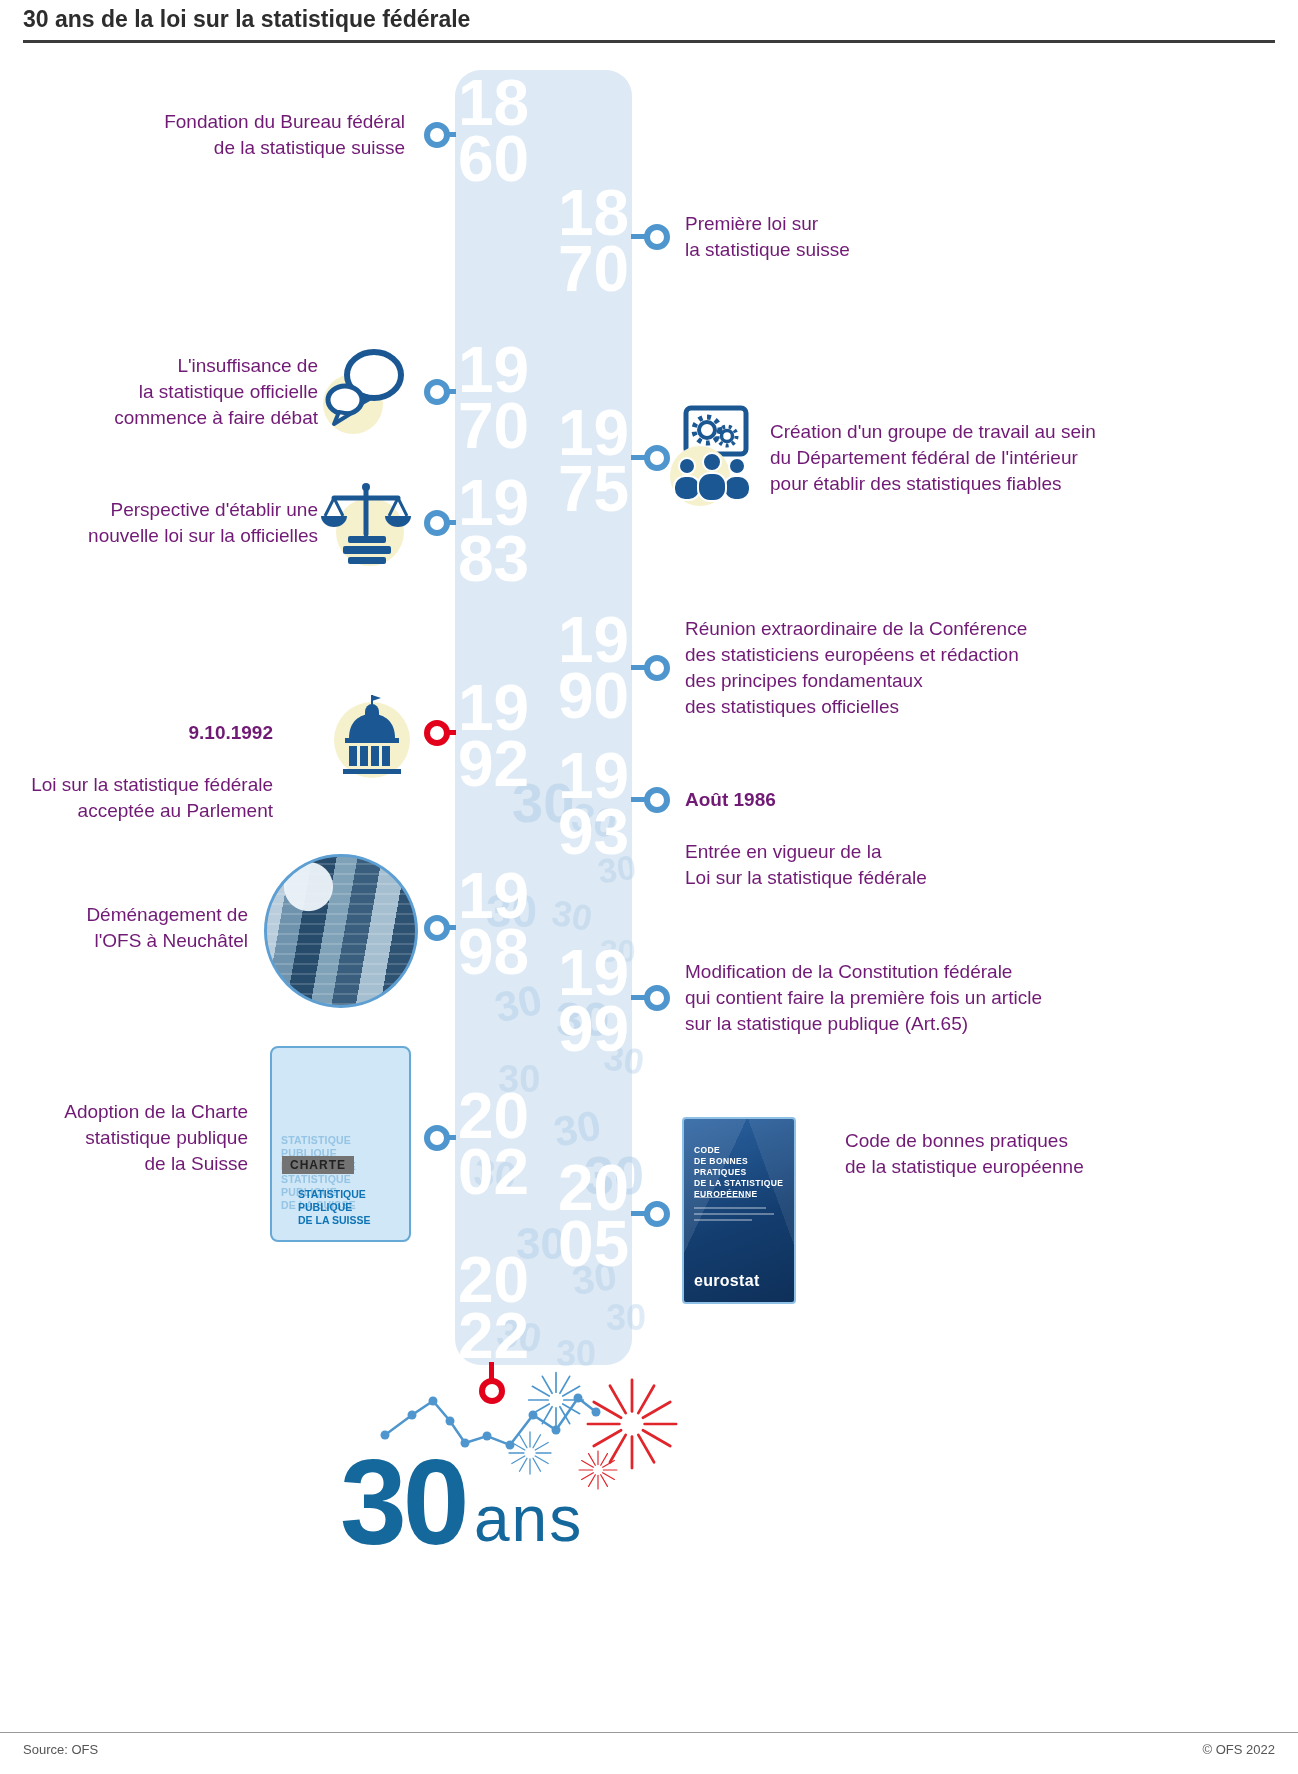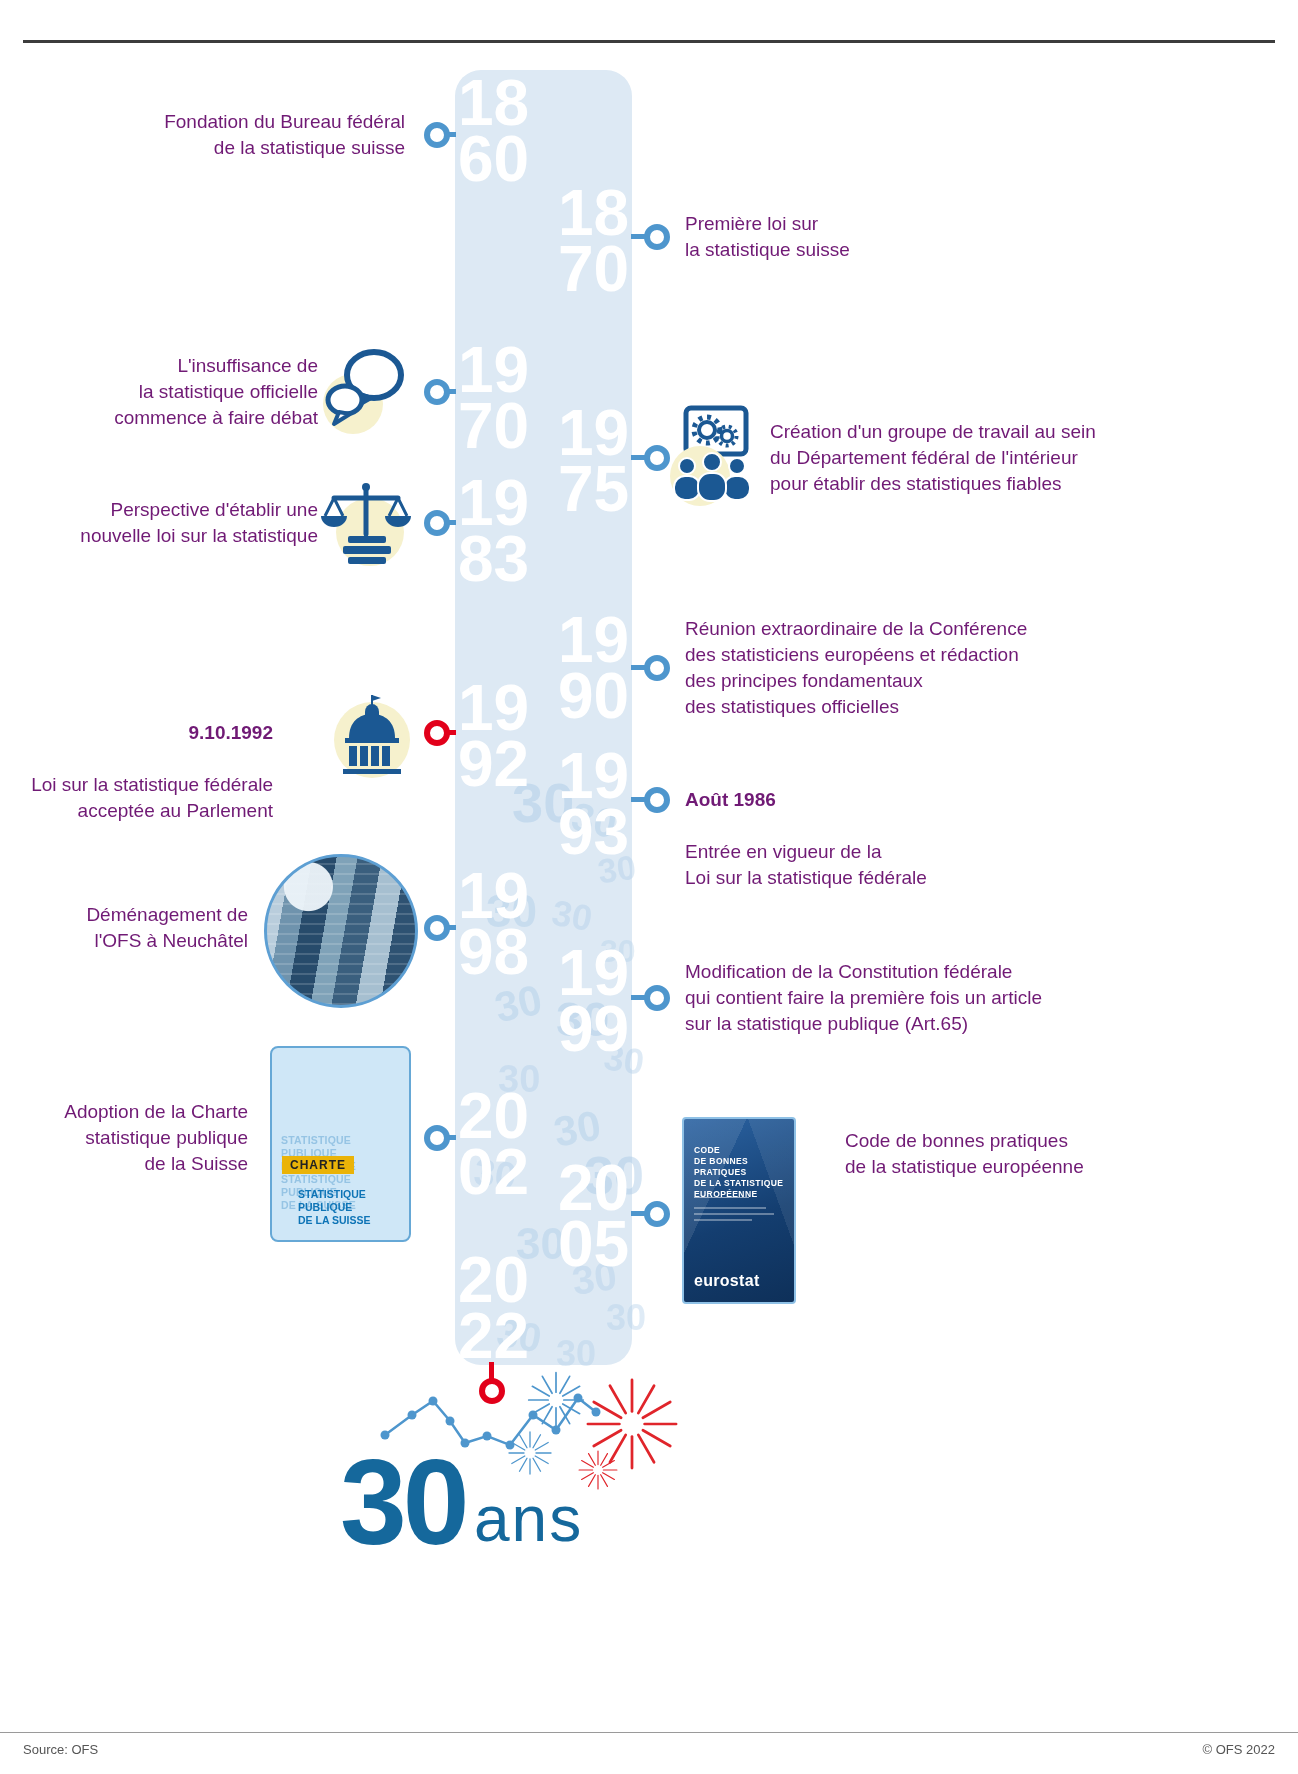--- a/index.html
+++ b/index.html
@@ -31,21 +31,21 @@
 
   .photo{width:148px;height:148px;border-radius:50%;border:3px solid #5d9fd3;
     background:
       radial-gradient(circle at 28% 20%, rgba(238,245,250,.95) 0 24px, rgba(238,245,250,0) 25px),
       repeating-linear-gradient(0deg, rgba(255,255,255,.16) 0 2px, rgba(255,255,255,0) 2px 10px),
       linear-gradient(100deg,#b9cddc 0 14%,#6f93ad 14% 26%,#274b6b 26% 40%,#7fa2b8 40% 52%,#3a5f7e 52% 66%,#a6bfd0 66% 80%,#2e5272 80%);}
 
   .charte{background:#cfe7f7;border:2px solid #66a8d6;border-radius:8px;overflow:hidden;}
   .charte-bg{position:absolute;top:86px;left:9px;right:4px;font-size:10.5px;font-weight:700;
              color:#96c4e4;line-height:13px;white-space:pre-line;letter-spacing:.2px;}
-  .charte-label{position:absolute;top:108px;left:10px;background:#eab308;color:#222;font-size:12px;
+  .charte-label{position:absolute;top:108px;left:10px;background:#737373;color:#222;font-size:12px;
              font-weight:700;padding:2px 8px;letter-spacing:1px;}
   .charte-title{position:absolute;top:140px;left:26px;font-size:10.5px;font-weight:700;
              color:#0e74b6;line-height:13px;white-space:pre-line;}
 
   .eurodoc{border:2px solid #8fc1e6;border-radius:4px;overflow:hidden;
     background:
       linear-gradient(115deg, rgba(255,255,255,.10) 0 32%, rgba(255,255,255,0) 32%),
       linear-gradient(250deg, rgba(255,255,255,.08) 0 26%, rgba(255,255,255,0) 26%),
       linear-gradient(160deg,#2b63a2,#143e70 55%,#0e3059);}
   .euro-title{position:absolute;top:26px;left:10px;right:5px;color:#fff;font-size:8.5px;
@@ -58,20 +58,21 @@
   .euro-logo{position:absolute;bottom:12px;left:10px;color:#fff;font-size:16px;font-weight:700;letter-spacing:.3px;}
 
   .big30{font-size:120px;font-weight:700;letter-spacing:-4px;color:#15689c;line-height:1;}
   .ans{font-size:64px;font-weight:400;letter-spacing:2px;color:#15689c;line-height:1;}
 </style>
 </head>
 <body>
 
 <div class="canvas">
 
+  <div class="title abs" style="left:23px;top:6px">30 ans de la loi sur la statistique fédérale</div>
   <div class="title-rule abs" style="left:23px;top:40px;width:1252px"></div>
 
   <div class="band abs" style="left:455px;top:70px;width:177px;height:1295px"></div>
 
   <div>
     <span class="wm" style="left:512px;top:775px;font-size:56px;opacity:.5">30</span>
     <span class="wm" style="left:572px;top:800px;font-size:40px;opacity:.45;transform:rotate(12deg)">30</span>
     <span class="wm" style="left:598px;top:852px;font-size:34px;opacity:.4;transform:rotate(-8deg)">30</span>
     <span class="wm" style="left:486px;top:888px;font-size:46px;opacity:.45">30</span>
     <span class="wm" style="left:552px;top:898px;font-size:36px;opacity:.4;transform:rotate(10deg)">30</span>
@@ -211,21 +212,21 @@
         <circle cx="50" cy="62" r="9"></circle>
         <rect x="36" y="73" width="28" height="28" rx="12"></rect>
       </g>
     </svg>
     <div class="conn" style="left:631px;top:455px;width:14px"></div>
     <div class="ring" style="left:644px;top:445px"></div>
   </div>
 
   <div>
     <div class="etxt r" style="right:980px;top:497px">Perspective d'établir une
-nouvelle loi sur la statistique</div>
+nouvelle loi sur la officielles</div>
     <svg class="abs" style="left:318px;top:476px" width="96" height="92" viewBox="0 0 96 92">
       <circle cx="52" cy="56" r="34" fill="#f6f1cd"></circle>
       <g stroke="#1b5893" stroke-width="5" stroke-linecap="round" fill="none">
         <path d="M16 22 H80"></path>
         <path d="M48 13 V58"></path>
       </g>
       <circle cx="48" cy="11" r="4" fill="#1b5893"></circle>
       <g stroke="#1b5893" stroke-width="3" fill="none">
         <path d="M16 22 L7 40 M16 22 L25 40"></path>
         <path d="M80 22 L71 40 M80 22 L89 40"></path>

